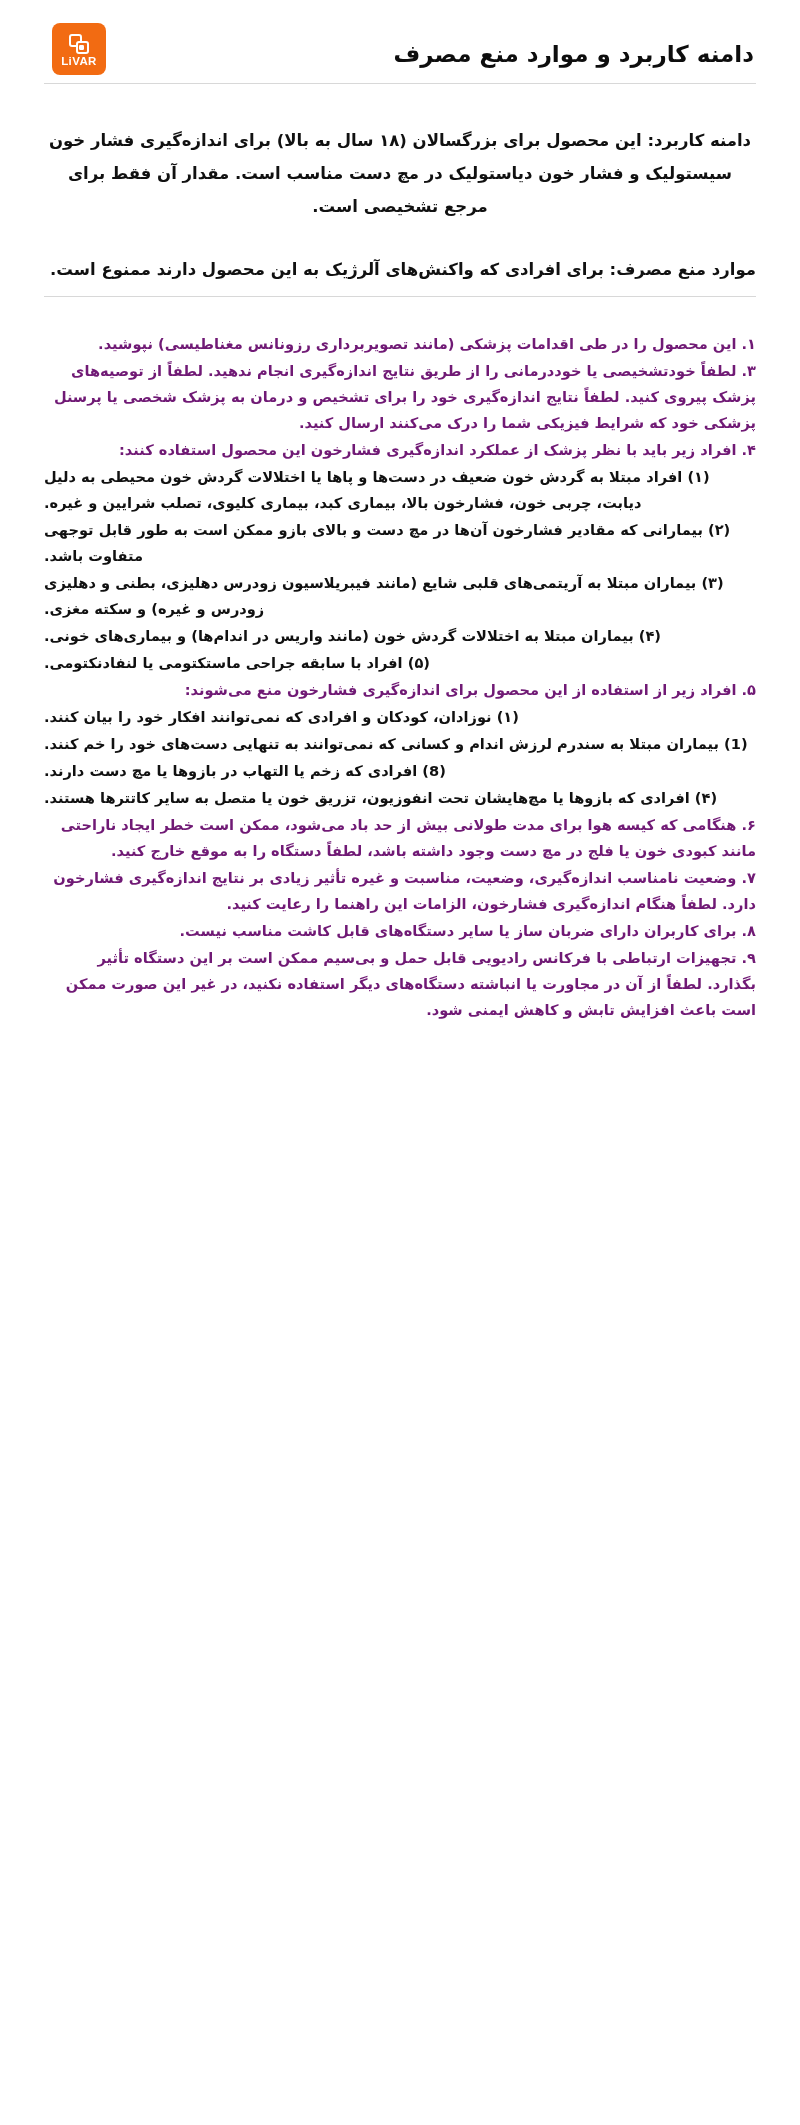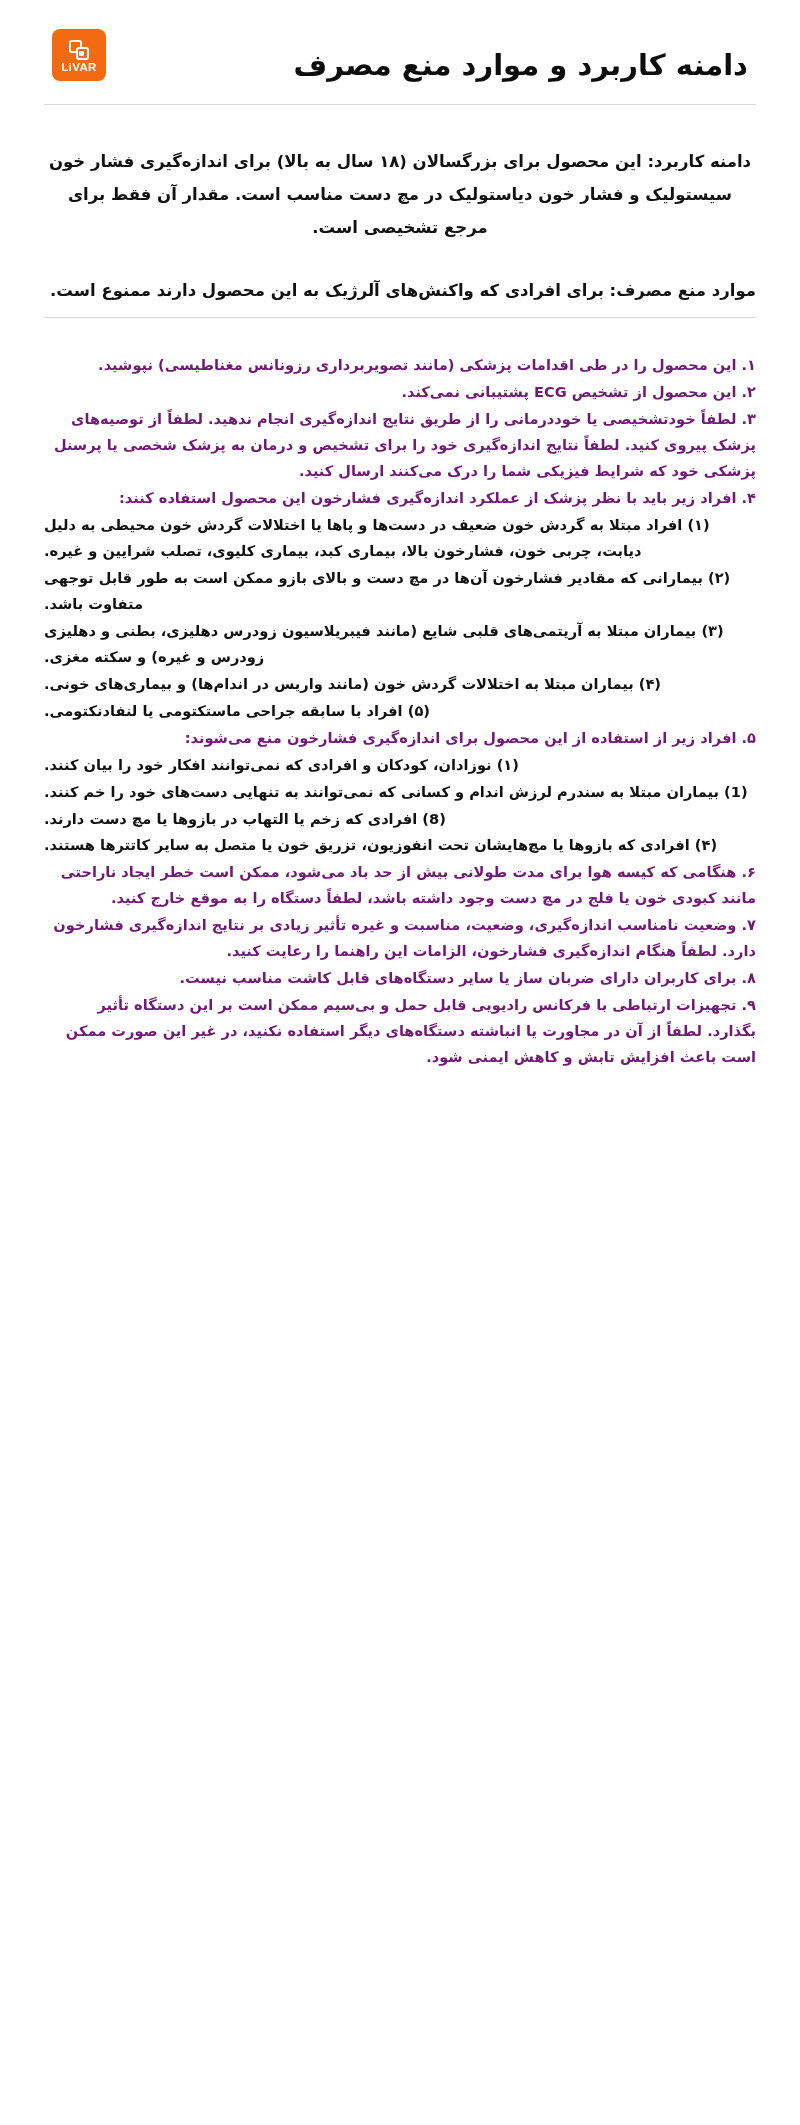--- a/index.html
+++ b/index.html
@@ -97,26 +97,26 @@
     line-height: 1;
   }
 
   
   .content {
     padding: 0 44px 40px 44px;
     box-sizing: border-box;
   }
 
   .section-title {
-    font-size: 29px;
+    font-size: 23px;
     font-weight: 700;
     text-align: right;
     color: #0d0d0d;
     line-height: 1.45;
-    margin: 8px;
+    margin: 2px;
     padding: 0;
   }
   .title-1 {
     padding-top: 36px;
     padding-bottom: 10px;
   }
   .title-2 {
     padding-top: 40px;
     padding-bottom: 12px;
   }
@@ -187,21 +187,20 @@
 
     <p class="para intro">دامنه کاربرد: این محصول برای بزرگسالان (۱۸ سال به بالا) برای اندازه‌گیری فشار خون سیستولیک و فشار خون دیاستولیک در مچ دست مناسب است. مقدار آن فقط برای مرجع تشخیصی است.</p>
 
     <p class="para contra">موارد منع مصرف: برای افرادی که واکنش‌های آلرژیک به این محصول دارند ممنوع است.</p>
 
     <hr class="rule">
 
     <div class="tips">
 
       <p class="tip">۱. این محصول را در طی اقدامات پزشکی (مانند تصویربرداری رزونانس مغناطیسی) نپوشید.</p>
-      <p class="tip">۲. این محصول از تشخیص ECG پشتیبانی نمی‌کند.</p>
       <p class="tip">۳. لطفاً خودتشخیصی یا خوددرمانی را از طریق نتایج اندازه‌گیری انجام ندهید. لطفاً از توصیه‌های پزشک پیروی کنید. لطفاً نتایج اندازه‌گیری خود را برای تشخیص و درمان به پزشک شخصی یا پرسنل پزشکی خود که شرایط فیزیکی شما را درک می‌کنند ارسال کنید.</p>
 
       <p class="tip">۴. افراد زیر باید با نظر پزشک از عملکرد اندازه‌گیری فشارخون این محصول استفاده کنند:</p>
       <p class="subtip">(۱) افراد مبتلا به گردش خون ضعیف در دست‌ها و پاها یا اختلالات گردش خون محیطی به دلیل دیابت، چربی خون، فشارخون بالا، بیماری کبد، بیماری کلیوی، تصلب شرایین و غیره.</p>
       <p class="subtip">(۲) بیمارانی که مقادیر فشارخون آن‌ها در مچ دست و بالای بازو ممکن است به طور قابل توجهی متفاوت باشد.</p>
       <p class="subtip">(۳) بیماران مبتلا به آریتمی‌های قلبی شایع (مانند فیبریلاسیون زودرس دهلیزی، بطنی و دهلیزی زودرس و غیره) و سکته مغزی.</p>
       <p class="subtip">(۴) بیماران مبتلا به اختلالات گردش خون (مانند واریس در اندام‌ها) و بیماری‌های خونی.</p>
       <p class="subtip">(۵) افراد با سابقه جراحی ماستکتومی یا لنفادنکتومی.</p>
 
       <p class="tip">۵. افراد زیر از استفاده از این محصول برای اندازه‌گیری فشارخون منع می‌شوند:</p>

